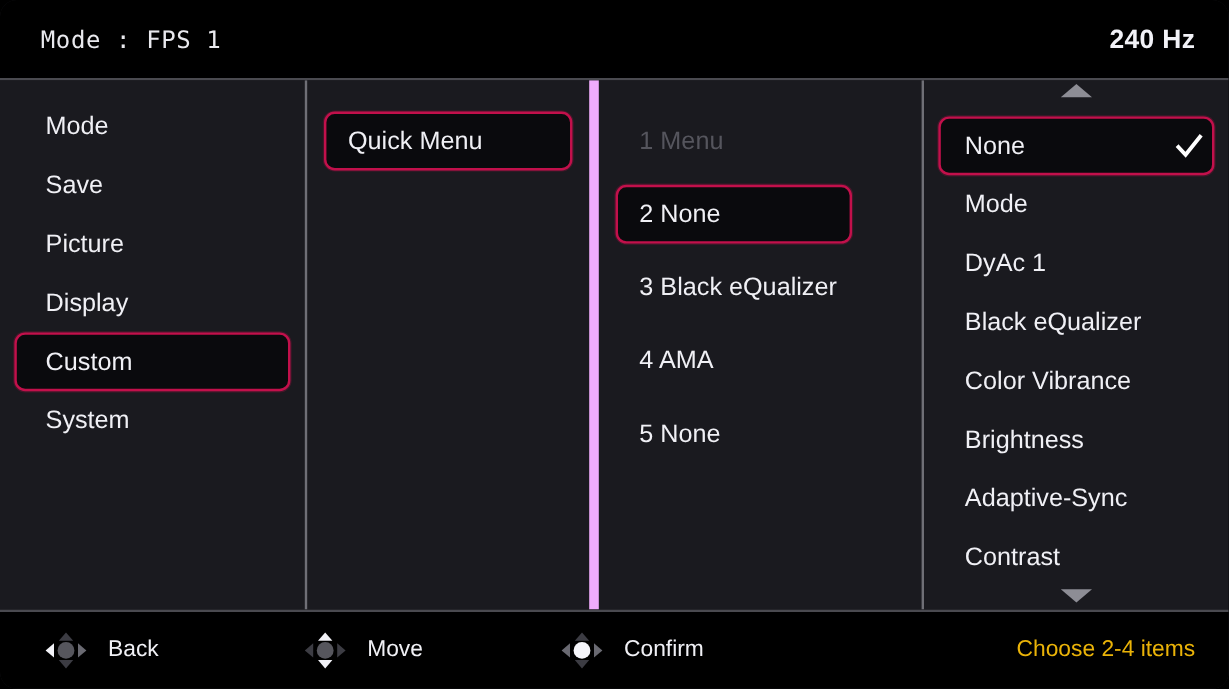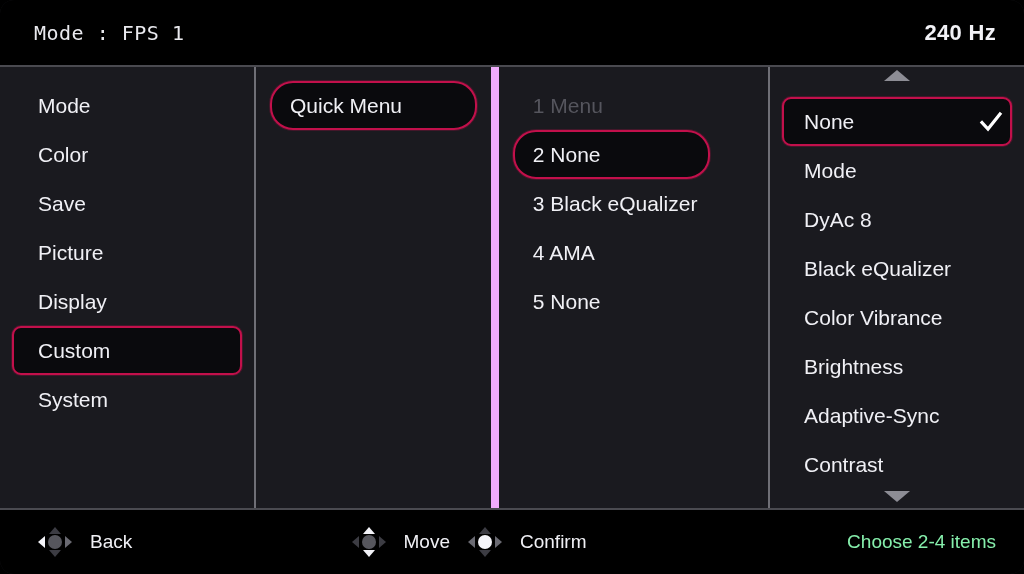--- a/index.html
+++ b/index.html
@@ -68,21 +68,21 @@
     align-items: center;
     color: #f0f0f5;
     font-size: 21px;
     padding-left: 22px;
     margin: 0 12px 0 12px;
     border: 2px solid transparent;
     border-radius: 9px;
     white-space: nowrap;
   }
   .col-1 .menu-item { padding-left: 24px; }
-  .col-2 .menu-item, .col-3 .menu-item { padding-left: 18px; margin: 0 14px; border-radius: 23px; }
+  .col-2 .menu-item, .col-3 .menu-item { padding-left: 18px; margin: 12px 14px; }
   .col-4 .menu-item { padding-left: 20px; margin: 0 12px; }
 
   .menu-item.selected {
     border-color: #c2104b;
     background: #0a0a0d;
     box-shadow: 0 0 0 1px rgba(194,16,75,0.25);
   }
   .menu-item.disabled { color: #55555d; }
 
   .menu-item .label { flex: 1 1 auto; }
@@ -128,26 +128,26 @@
     gap: 18px;
   }
   .hint {
     display: flex;
     align-items: center;
     color: #f0f0f5;
     font-size: 19px;
   }
   .hint + .hint { margin-left: 0; }
   .hint-1 { width: 198px; }
-  .hint-2 { width: 196px; justify-content: flex-end; }
+  .hint-2 { width: 196px; }
   .hint-3 { width: 230px; }
   .hint .hint-label { margin-left: 18px; white-space: nowrap; }
   .footer-note {
     margin-left: auto;
-    color: #86efac;
+    color: #eab308;
     font-size: 19px;
     white-space: nowrap;
   }
 
   
   .joy {
     position: relative;
     width: 34px; height: 30px;
     flex: 0 0 auto;
   }
@@ -207,23 +207,20 @@
   </div>
 
   <div class="osd-body">
 
     <div class="col col-1">
       <div class="list" id="list-main">
           <div class="menu-item">
             <span class="label">Mode</span>
           </div>
           <div class="menu-item">
-            <span class="label">Color</span>
-          </div>
-          <div class="menu-item">
             <span class="label">Save</span>
           </div>
           <div class="menu-item">
             <span class="label">Picture</span>
           </div>
           <div class="menu-item">
             <span class="label">Display</span>
           </div>
           <div class="menu-item selected">
             <span class="label">Custom</span>
@@ -270,21 +267,21 @@
             <span class="check">
               <svg width="26" height="26" viewBox="0 0 26 26">
                 <path d="M4 13.5 L10 20 L22 5" fill="none" stroke="#ffffff" stroke-width="3.2" stroke-linecap="square" stroke-linejoin="miter"></path>
               </svg>
             </span>
           </div>
           <div class="menu-item">
             <span class="label">Mode</span>
           </div>
           <div class="menu-item">
-            <span class="label">DyAc 8</span>
+            <span class="label">DyAc 1</span>
           </div>
           <div class="menu-item">
             <span class="label">Black eQualizer</span>
           </div>
           <div class="menu-item">
             <span class="label">Color Vibrance</span>
           </div>
           <div class="menu-item">
             <span class="label">Brightness</span>
           </div>

